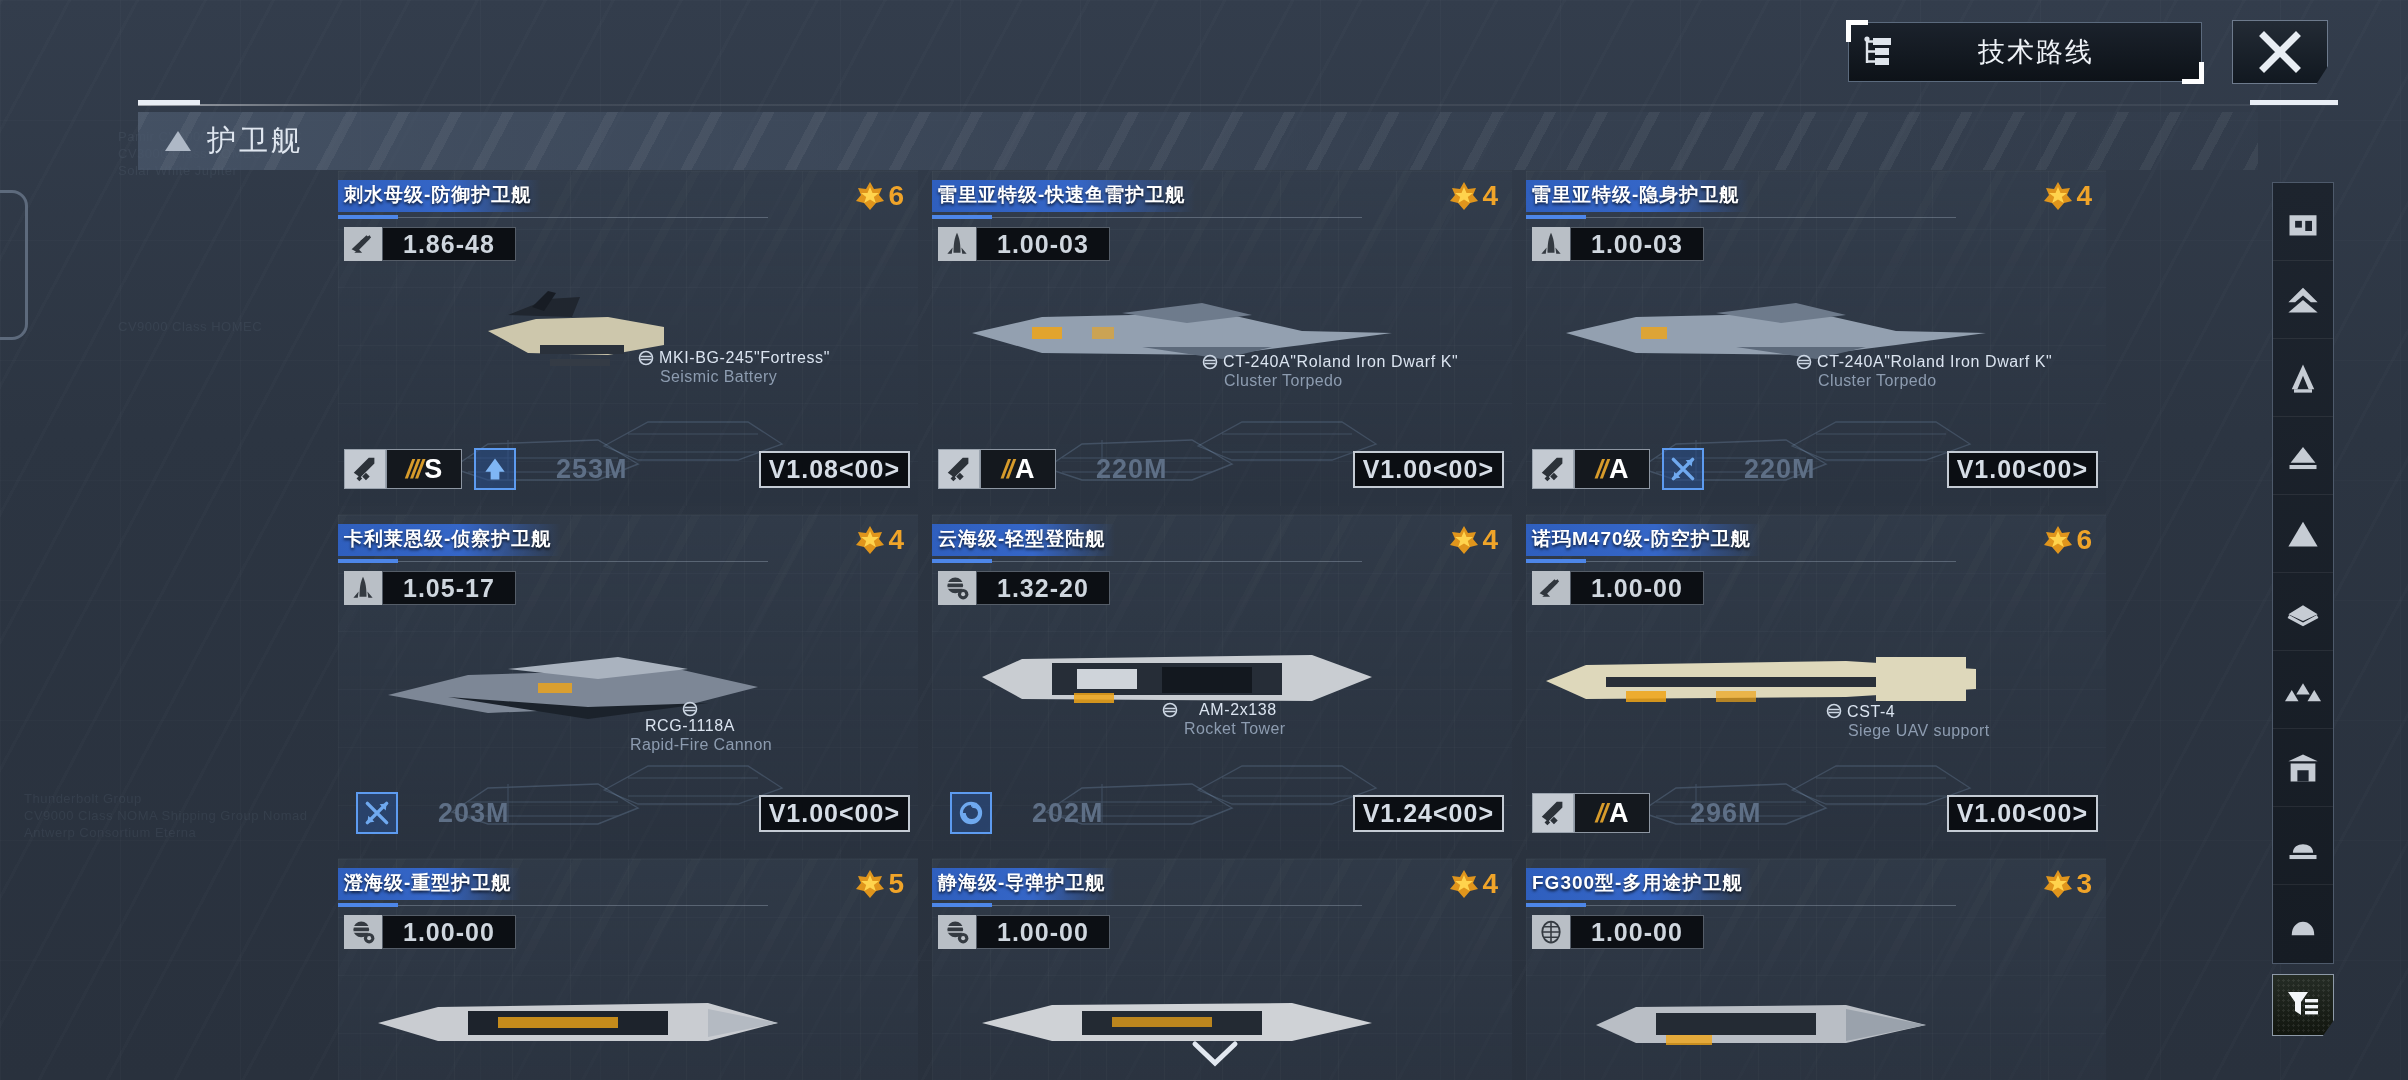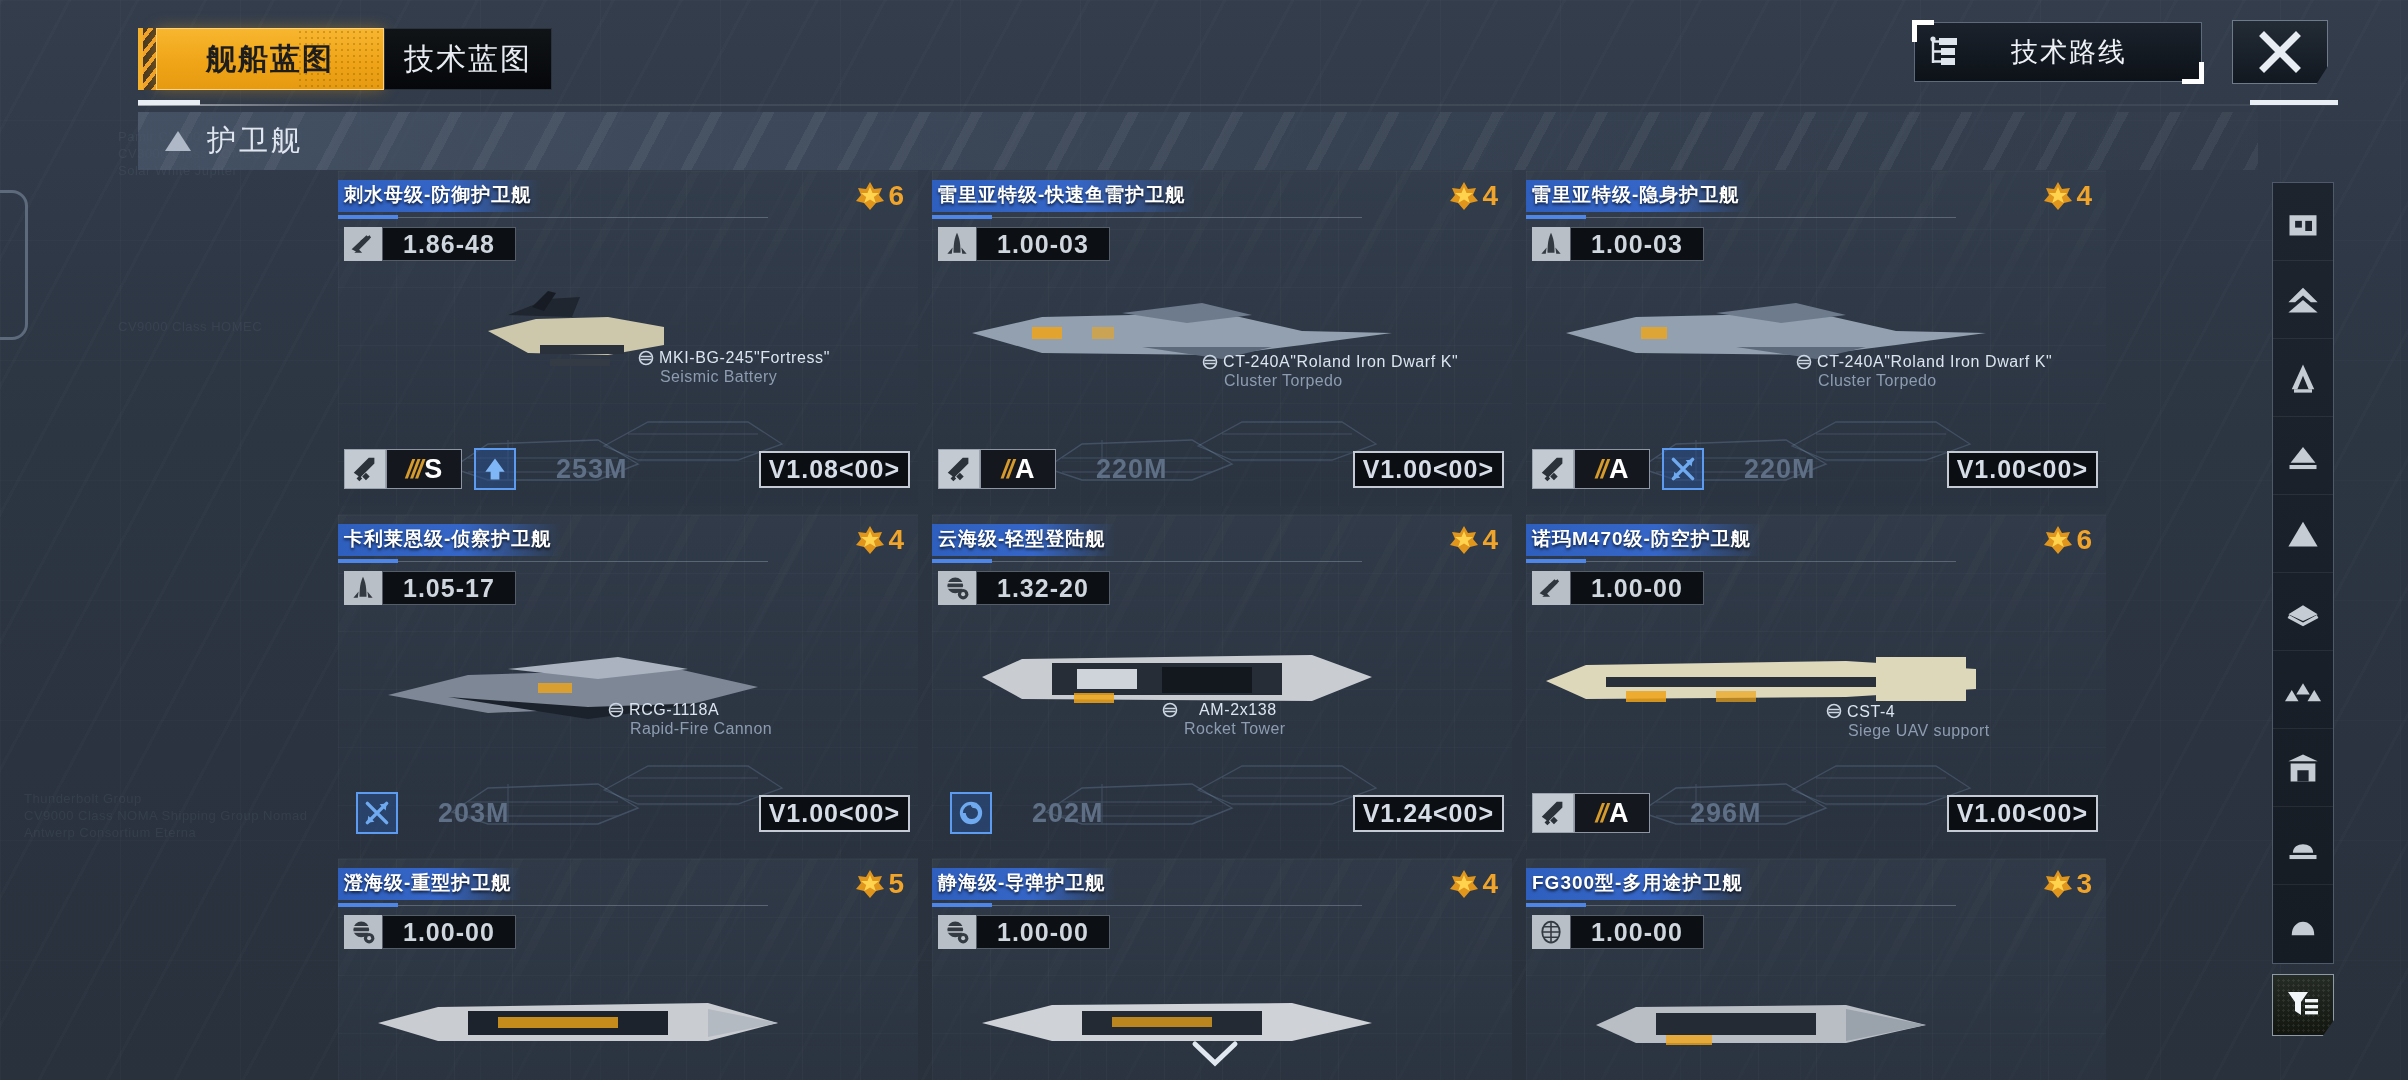--- a/index.html
+++ b/index.html
@@ -44,21 +44,21 @@
     color:#1d1d1d; font-weight:bold;
     border:1px solid #ffd27a;
     box-shadow:0 0 14px rgba(240,165,24,.35);
   }
   .tab-on::after{ content:""; position:absolute; right:0; top:0; bottom:0; width:86px;
     background-image:radial-gradient(rgba(120,80,0,.5) 1px, transparent 1.2px);
     background-size:6px 6px; opacity:.6;}
   .tab-off { width:168px; background:linear-gradient(180deg,#111417,#05070a);
     color:#e9edf3; border:1px solid #2a323d; }
 
-  .techroute { position:absolute; right:206px; top:22px; width:288px; height:60px;
+  .techroute { position:absolute; right:206px; top:22px; width:354px; height:60px;
     background:linear-gradient(180deg,#1b222c,#0d1218);
     border:1px solid #5b6a7d; display:flex; align-items:center; }
   .techroute::before, .techroute::after { content:""; position:absolute; width:22px; height:5px; background:#ffffff; }
   .techroute::before { left:-3px; top:-3px; box-shadow:0 0 0 0 #fff; }
   .techroute::after { right:-3px; bottom:-3px; }
   .tr-corner { position:absolute; width:5px; height:22px; background:#fff; }
   .tr-c1{left:-3px; top:-3px;} .tr-c2{right:-3px; bottom:-3px;}
   .tr-icon { width:58px; display:flex; align-items:center; justify-content:center; }
   .tr-label { flex:1; text-align:center; font-size:27px; color:#eef2f7; letter-spacing:2px; padding-right:36px;}
   .closebtn { position:absolute; right:80px; top:20px; width:96px; height:64px;
@@ -176,29 +176,20 @@
 CV3000 Class HOMEC
 Solar White Jupiter</div>
   <div class="ghost-text" style="left:118px; top:318px;">CV9000 Class HOMEC</div>
   <div class="ghost-text" style="left:24px; top:790px;">Thunderbolt Group
 CV9000 Class NOMA Shipping Group Nomad
 Antwerp Consortium Eterna</div>
 
   <div class="left-edge"></div>
 
   <div class="topbar">
-    <div class="tabwrap">
-      <div class="tab-slash"></div>
-      <div class="tab tab-on">
-        <span>舰船蓝图</span>
-      </div>
-      <div class="tab tab-off">
-        <span>技术蓝图</span>
-      </div>
-    </div>
 
     <div class="techroute">
       <span class="tr-corner tr-c1"></span>
       <span class="tr-corner tr-c2"></span>
       <span class="tr-icon">
         <svg width="34" height="32" viewBox="0 0 34 32">
           <rect x="12" y="2" width="18" height="7" fill="#dfe5ec"></rect>
           <rect x="14" y="12" width="14" height="7" fill="#dfe5ec"></rect>
           <rect x="14" y="22" width="14" height="7" fill="#dfe5ec"></rect>
           <path d="M6 3 v24 M6 5.5 h6 M6 15.5 h8 M6 25.5 h8" stroke="#dfe5ec" stroke-width="2.4" fill="none"></path>
@@ -522,21 +513,21 @@
             <g transform="translate(50,58)">
        <path d="M0 48 L80 28 L290 22 L370 40 L300 58 L100 66 Z" fill="#7d8796"></path>
        <path d="M120 22 L230 10 L300 22 L210 32 Z" fill="#aab3bf"></path>
        <path d="M60 50 L200 72 L320 56 L200 60 Z" fill="#1b222b"></path>
        <rect x="150" y="36" width="34" height="10" fill="#f0a518" opacity=".8"></rect>
      </g>
           </svg>
         </div>
 
     <div class="callout" style="left:270px; top:186px;">
-      <div style="display:flex;align-items:center;gap:5px;">
+      <div style="display:flex;align-items:center;flex-direction:column;">
         <svg width="16" height="16" viewBox="0 0 16 16">
               <circle cx="8" cy="8" r="6.5" fill="none" stroke="#cdd7e4" stroke-width="1.6"></circle>
               <path d="M2.5 6.5 h11 M2.5 9.5 h11" stroke="#cdd7e4" stroke-width="1.3"></path>
             </svg>
         <span class="cname">RCG-1118A</span>
       </div>
       <div class="csub" style="padding-left:22px;">Rapid-Fire Cannon</div>
     </div>
 
     <div class="bottom-row">

